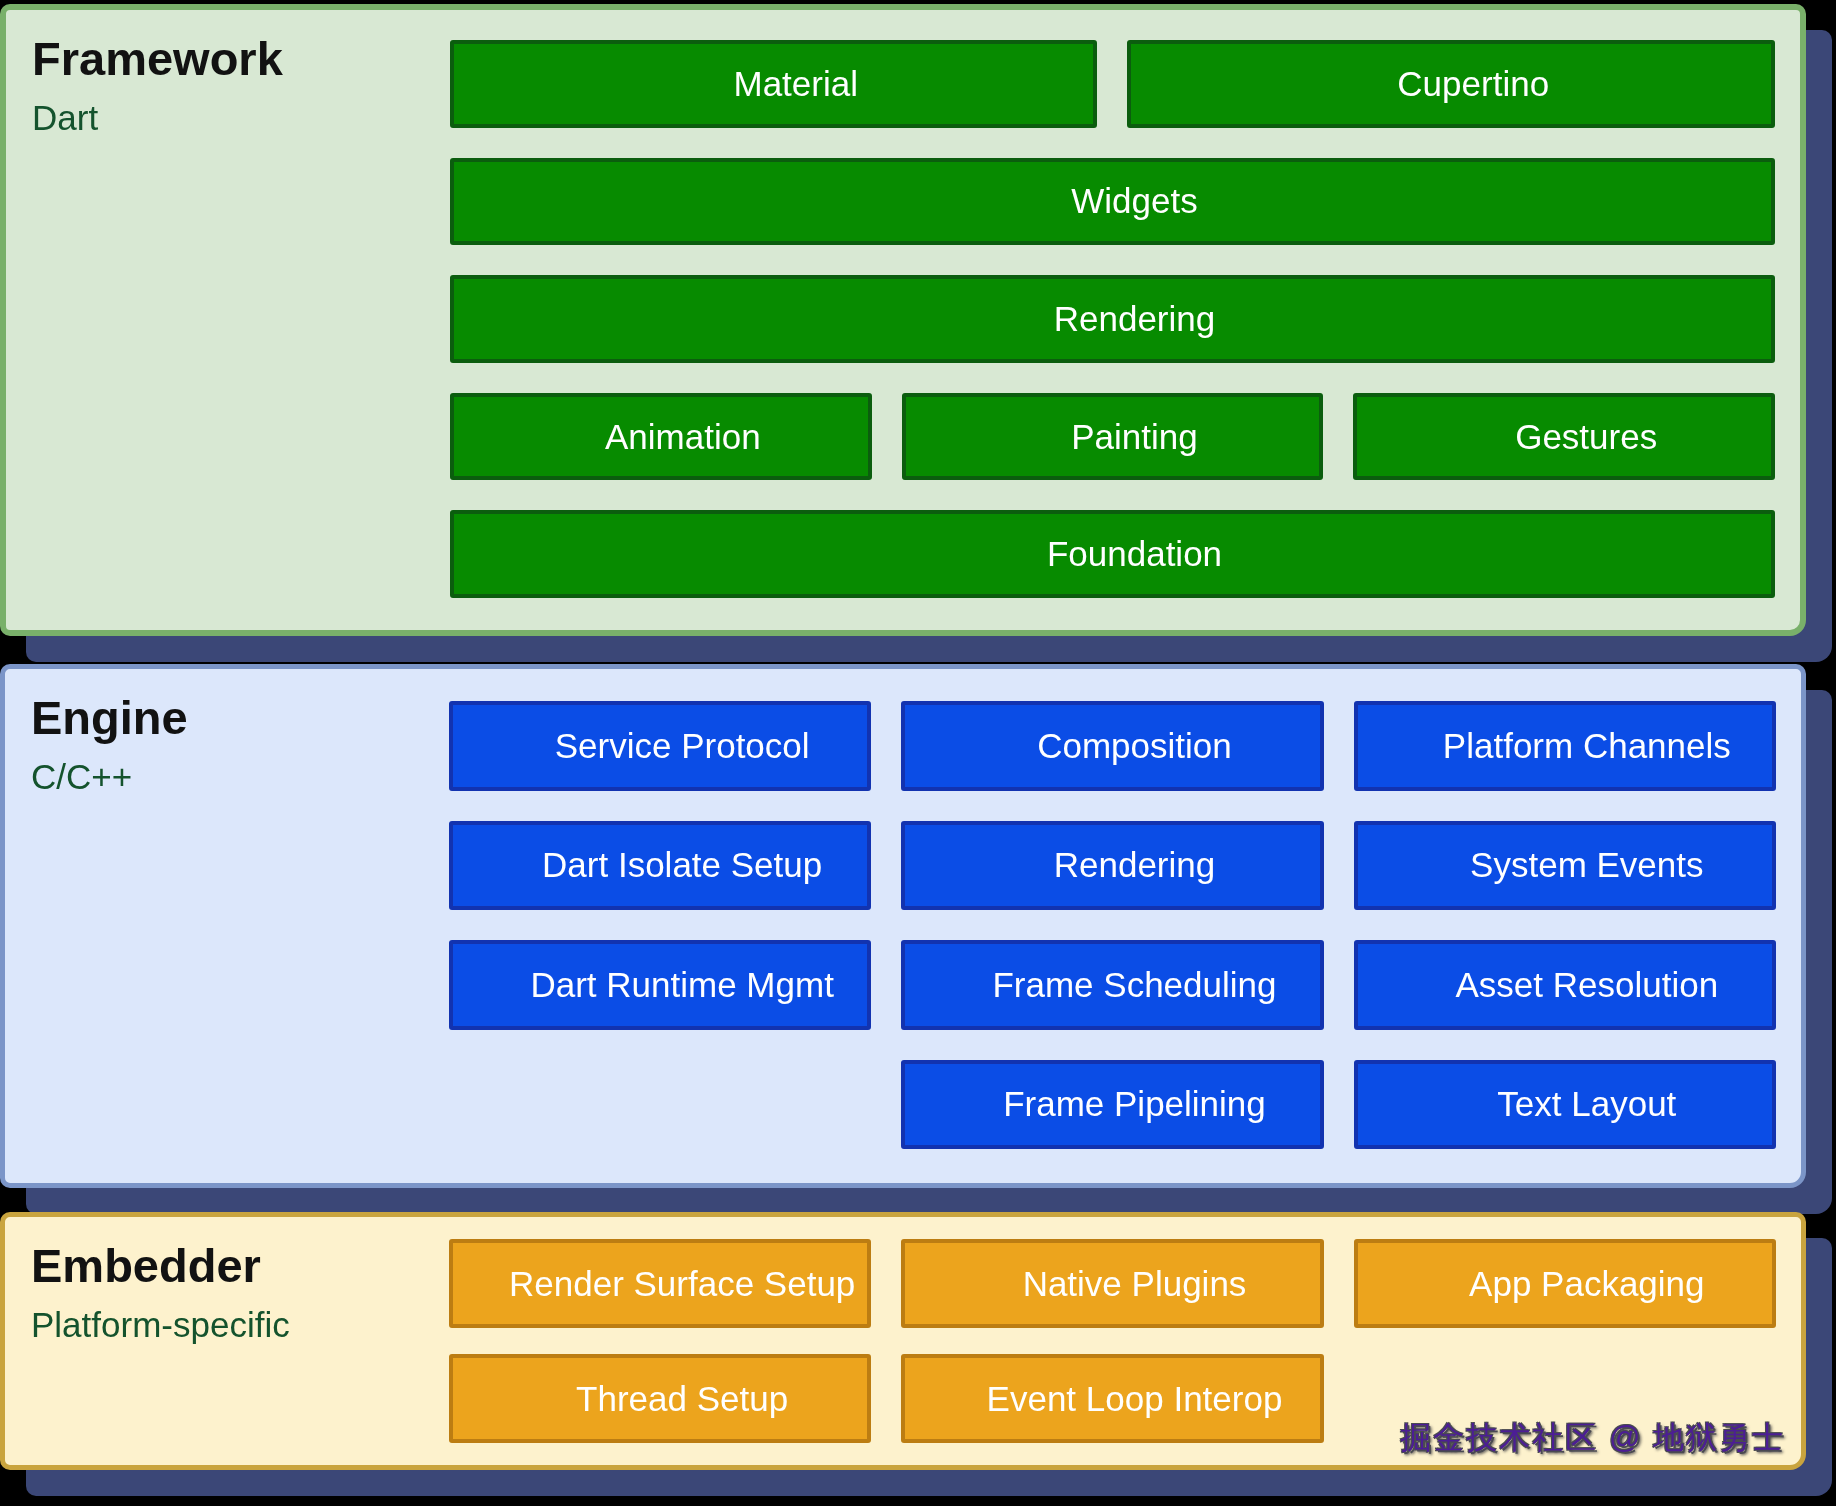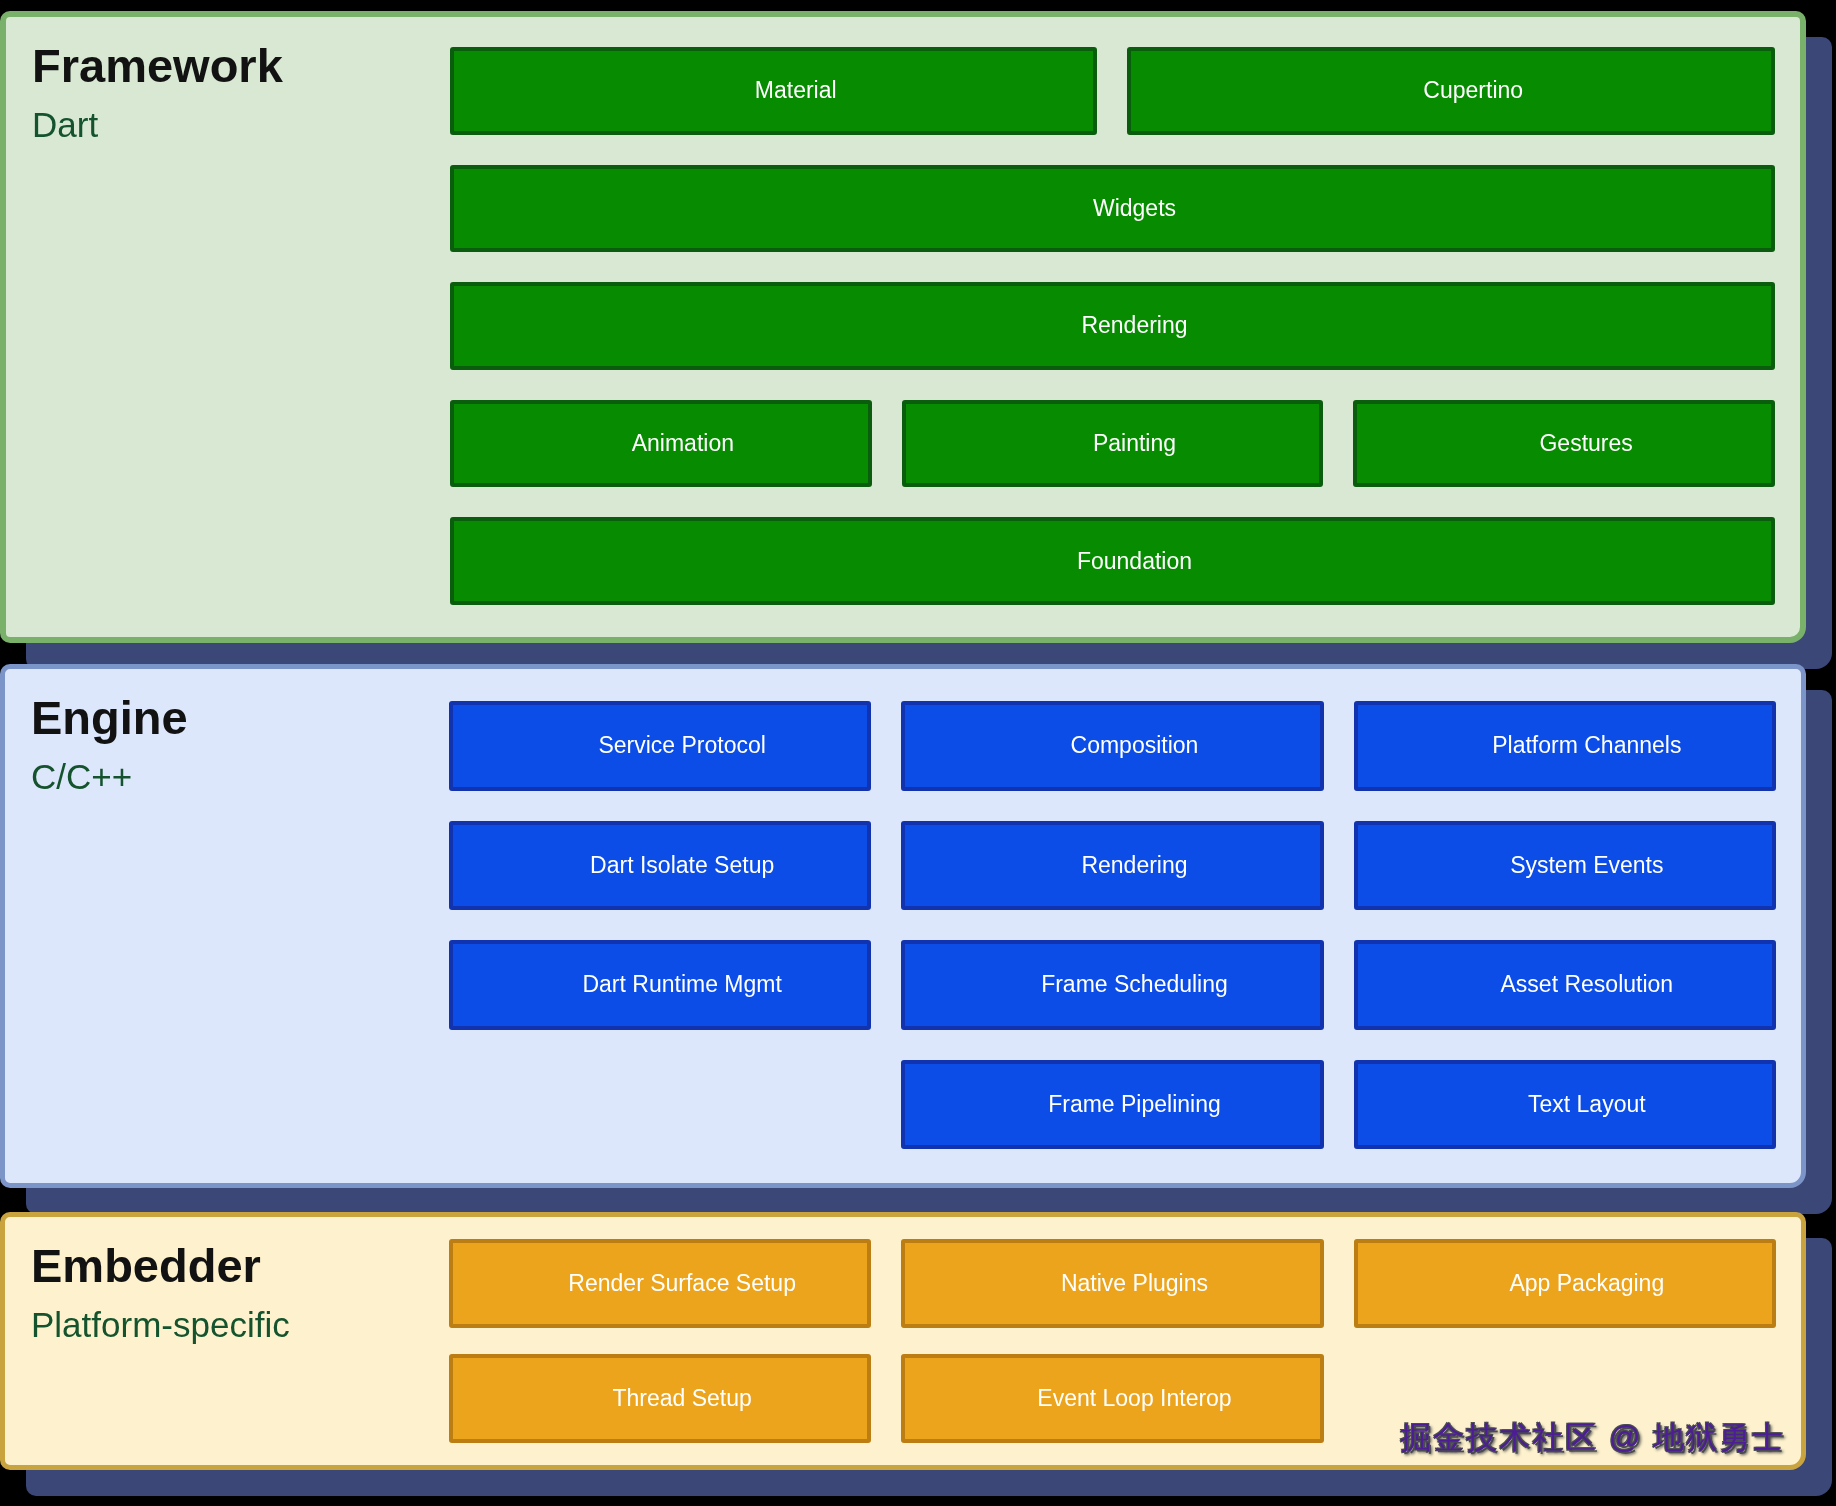--- a/index.html
+++ b/index.html
@@ -13,21 +13,21 @@
   }
   .panel {
     position: absolute;
     left: 0;
     width: 1806px;
     box-sizing: border-box;
     border-radius: 10px 10px 16px 10px;
     box-shadow: 26px 26px 0 0 var(--shadow);
   }
   .panel-framework {
-    top: 11px; height: 632px;
+    top: 4px; height: 632px;
     background: var(--framework_bg);
     border: 6px solid var(--framework_border);
   }
   .panel-engine {
     top: 664px; height: 524px;
     background: var(--engine_bg);
     border: 5px solid var(--engine_border);
   }
   .panel-embedder {
     top: 1212px; height: 258px;
@@ -73,21 +73,21 @@
     grid-template-columns: repeat(3, 1fr);
     grid-template-rows: repeat(2, 1fr);
     row-gap: 26px;
     padding: 22px 0 22px 0;
   }
   .box {
     display: flex;
     align-items: center;
     justify-content: center;
     color: var(--box_text);
-    font-size: 23px;
+    font-size: 35px;
     border-radius: 3px;
     box-sizing: border-box;
     white-space: nowrap;
     padding-left: 44px;
   }
   .box-green  { background: var(--framework_box_bg); border: 4px solid var(--framework_box_border); }
   .box-blue   { background: var(--engine_box_bg);    border: 4px solid var(--engine_box_border); }
   .box-orange { background: var(--embedder_box_bg);  border: 4px solid var(--embedder_box_border); }
   .span2 { grid-column: span 2; }
   .span3 { grid-column: span 3; }

